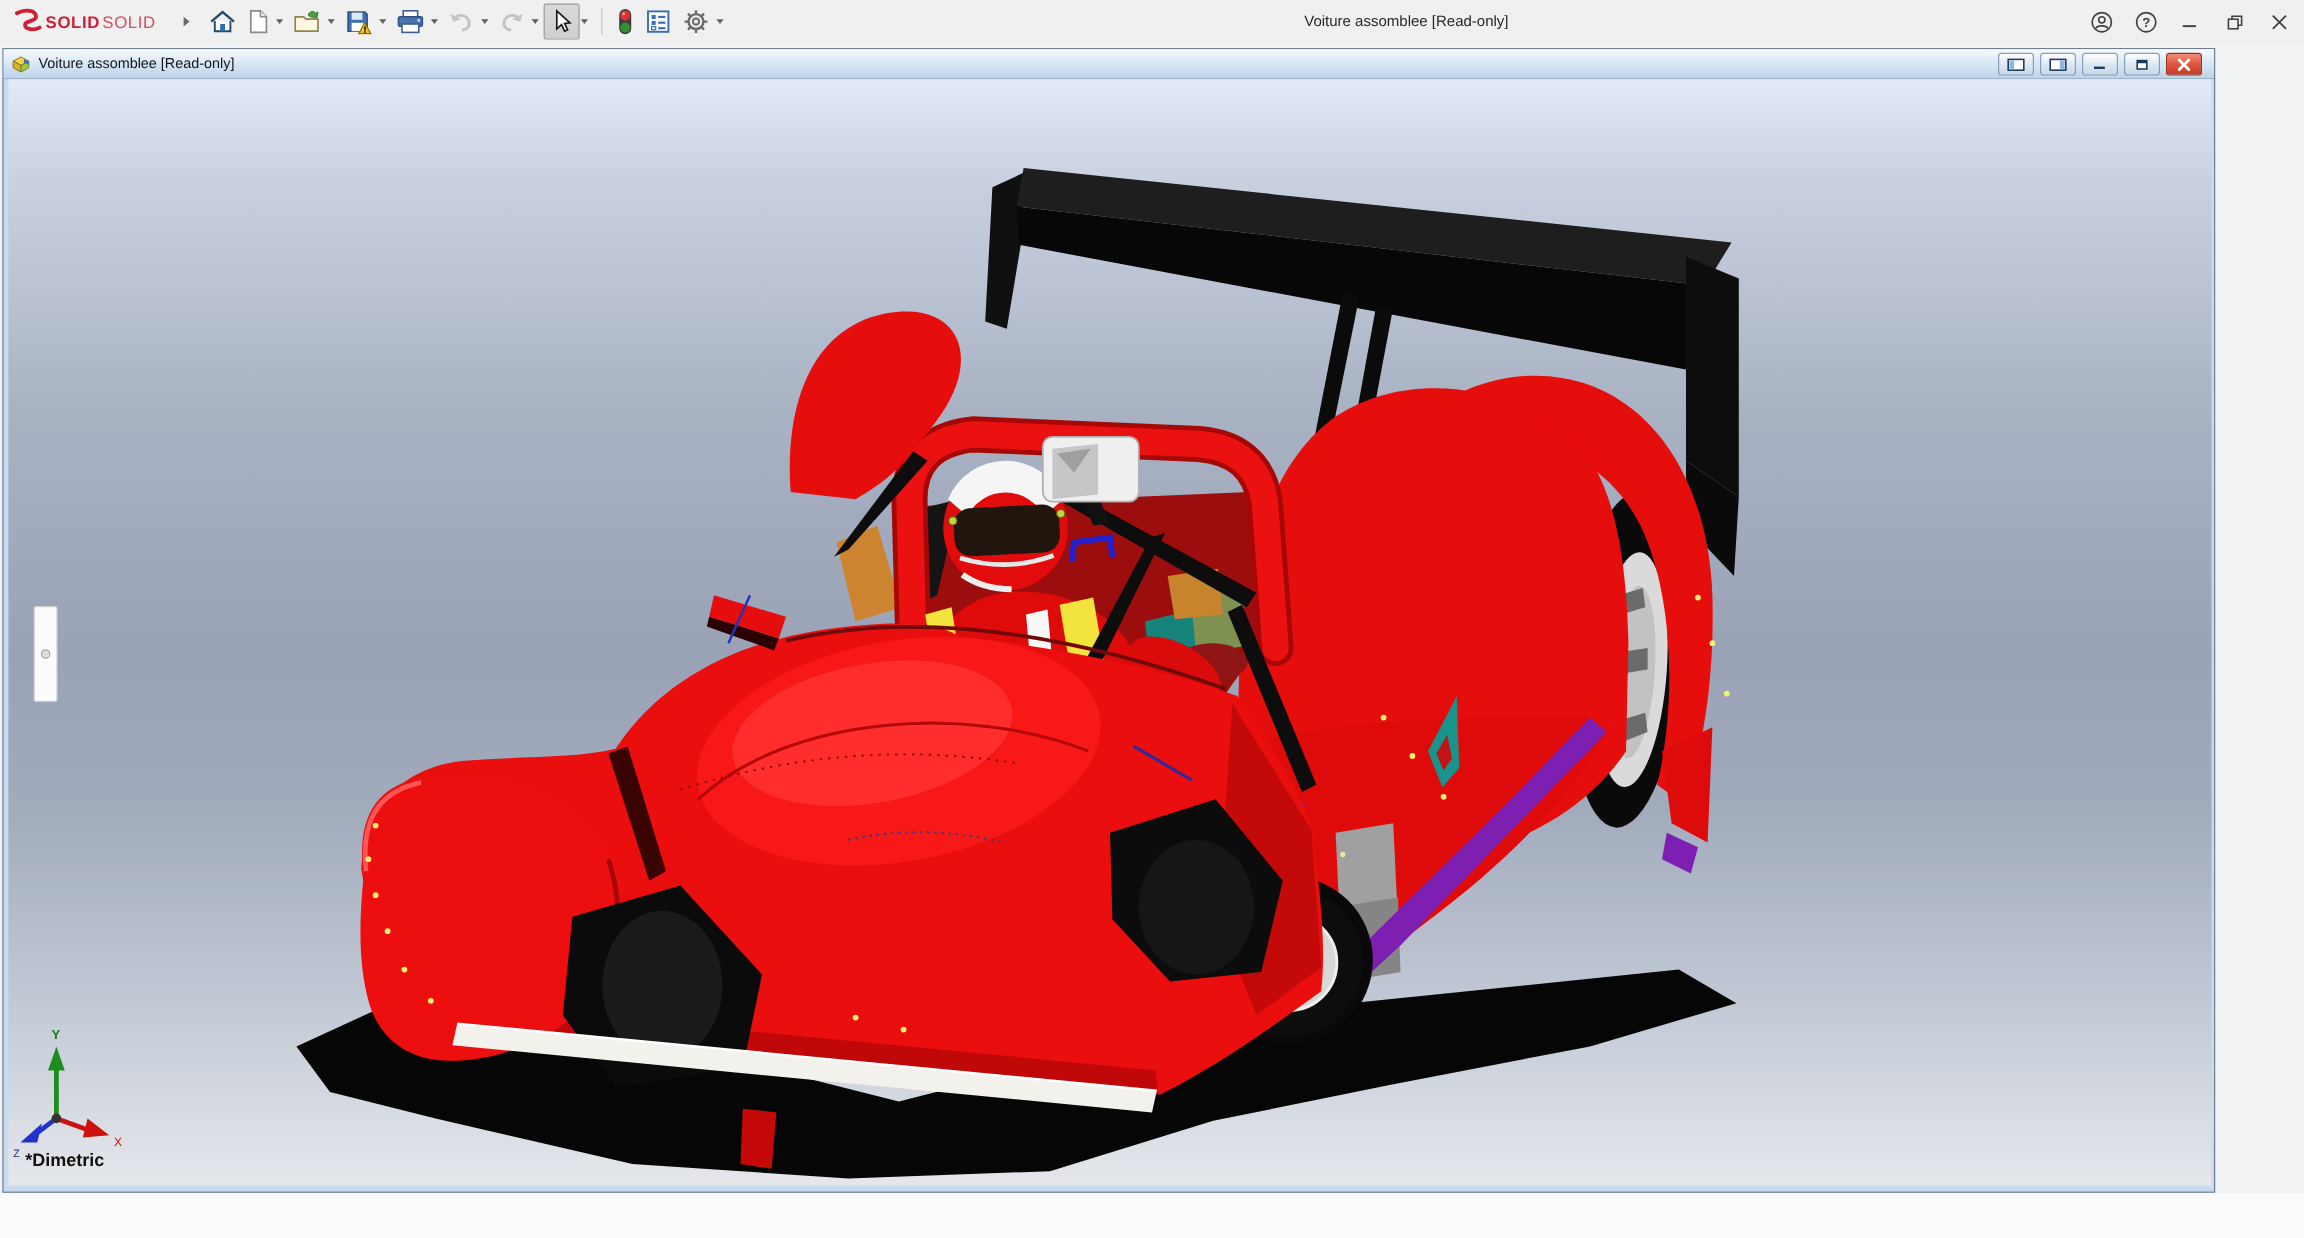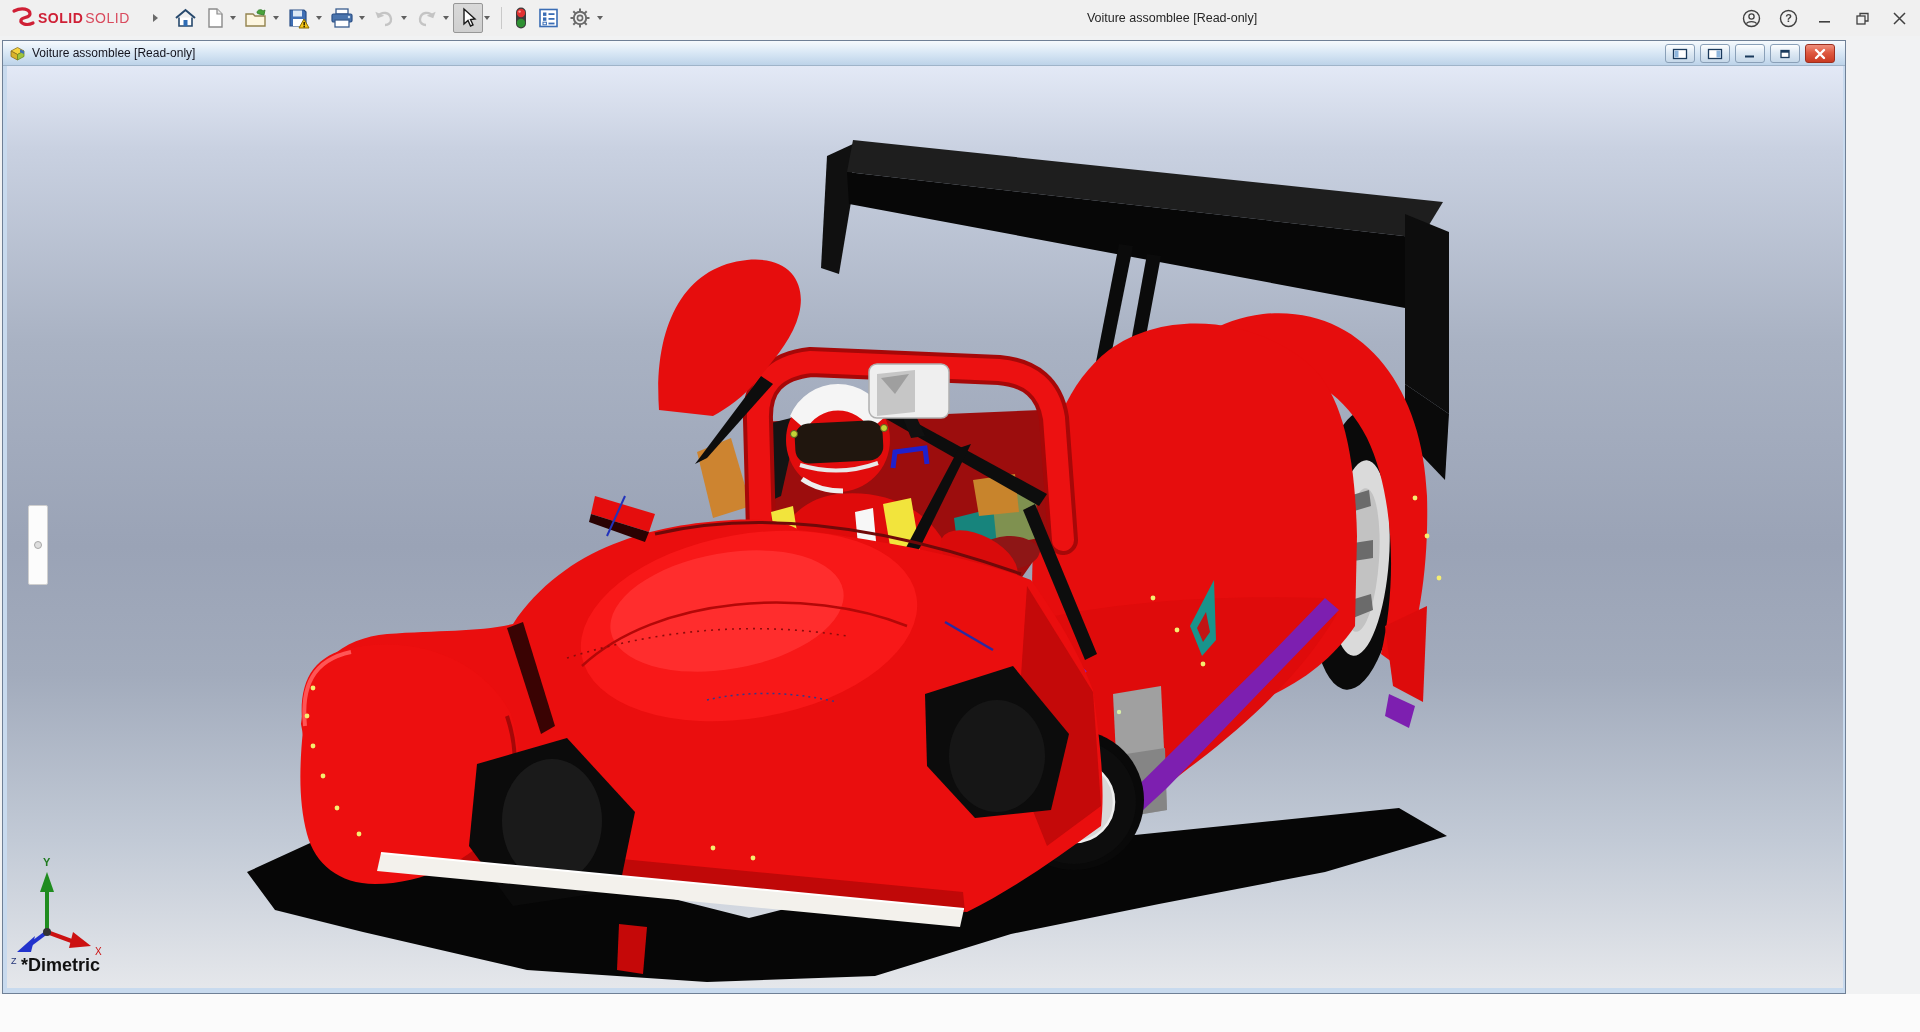--- a/index.html
+++ b/index.html
@@ -32,21 +32,21 @@
   .docbtn{width:30px;height:19px;border:1px solid #8aa0b8;border-radius:3px;
     background:linear-gradient(#fdfeff 0%,#dfeaf4 45%,#c6d8e9 100%);display:flex;align-items:center;justify-content:center;box-sizing:border-box;}
   .docbtn.close{background:linear-gradient(#f0907d 0%,#df5a41 45%,#c93a22 100%);border-color:#9c3020;}
   
   #viewport{position:absolute;left:4px;top:25px;width:1836px;height:922px;
     background:linear-gradient(180deg,#e3e9f6 0%,#c9d1e1 9%,#a9b2c3 30%,#9aa3b6 52%,#a2abbc 66%,#c2cad6 84%,#e5e7eb 100%);
     overflow:hidden;}
   #scene{position:absolute;left:0;top:0;width:1836px;height:922px;}
   #panel-handle{position:absolute;left:21px;top:439px;width:20px;height:80px;background:#fcfcfc;border:1px solid #cfcfcf;border-radius:2px;box-sizing:border-box;}
   #panel-handle .dot{position:absolute;left:5px;top:35px;width:8px;height:8px;border-radius:50%;background:#dedede;border:1px solid #a8a8a8;box-sizing:border-box;}
-  #orient-label{position:absolute;left:14px;bottom:12px;font-size:18px;font-weight:bold;color:#111;}
+  #orient-label{position:absolute;left:14px;bottom:12px;font-size:15px;font-weight:bold;color:#111;}
 </style>
 </head>
 <body>
 
 <div id="app-bar">
   <div id="brand">
     <svg width="26" height="24" viewBox="0 0 26 24">
       <path d="M4,5 C12,1 20,3 20,8 C20,12 12,11 11,14 C10,18 17,20 23,17" fill="none" stroke="#cf1f35" stroke-width="3.2" stroke-linecap="round"></path>
     </svg>
     <span class="solid">SOLID</span>

